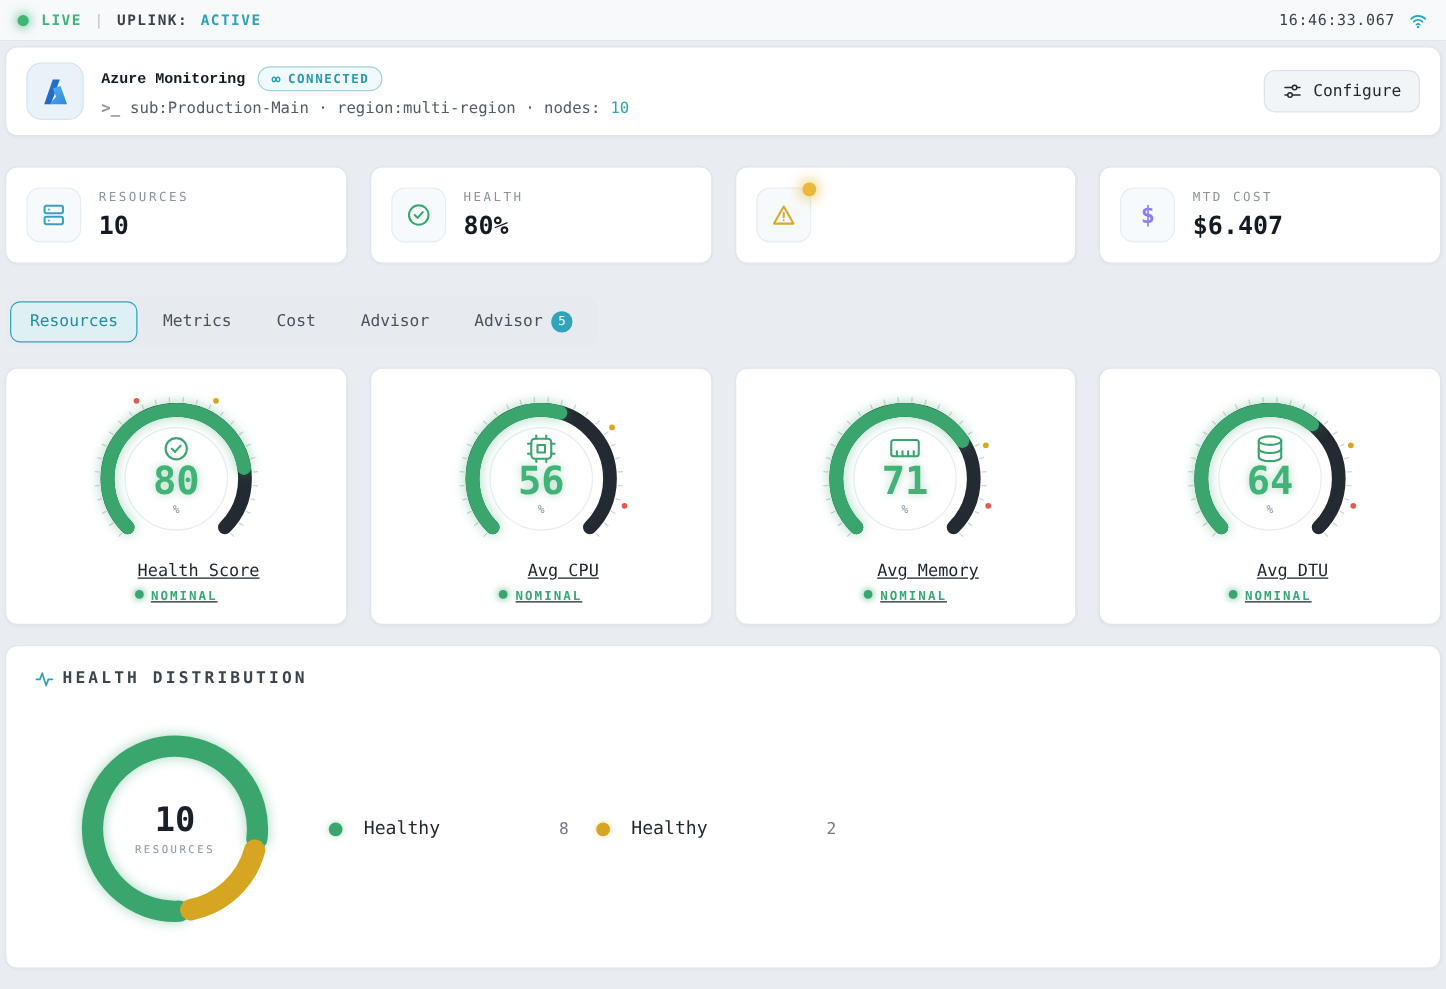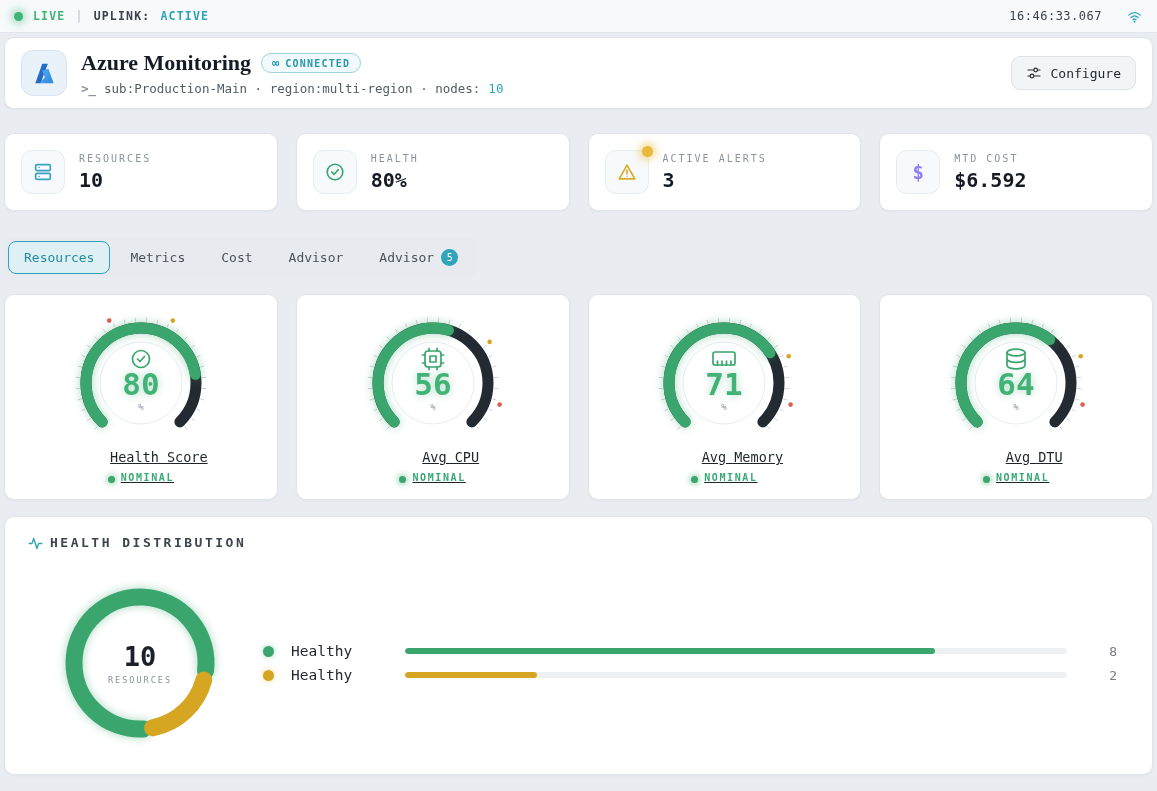--- a/index.html
+++ b/index.html
@@ -16,37 +16,37 @@
     display:flex; align-items:center; padding:0 14px;
     font-size:11.5px; letter-spacing:1.2px;
   }
   .topbar-left { display:flex; align-items:center; gap:10px; }
   .live-dot { width:9px; height:9px; border-radius:50%; background:#3fb576;
     box-shadow:0 0 8px 2px rgba(63,181,118,.55); }
   .live-label { color:#3fb576; font-weight:bold; }
   .topbar-sep { color:#b9c2cb; }
   .uplink-label { color:#39424c; font-weight:bold; }
   .uplink-status { color:#2ba3bb; font-weight:bold; }
-  .topbar-right { margin-left:auto; display:flex; align-items:center; gap:24px; color:#39424c; }
+  .topbar-right { margin-left:auto; display:flex; align-items:center; gap:10px; color:#39424c; }
   .clock { font-size:12px; letter-spacing:0.5px; }
   
   .content { padding:4px 4px 6px; }
   .card {
     background:#ffffff; border:1px solid #dfe5eb; border-radius:10px;
     box-shadow:0 1px 2px rgba(30,40,60,.04);
   }
   
   .header-card { display:flex; align-items:center; padding:12px 16px; gap:14px; }
   .logo-box {
     width:46px; height:46px; border-radius:12px; background:#e9f1f9;
     border:1px solid #d7e3ee; display:flex; align-items:center; justify-content:center;
   }
   .header-text { display:flex; flex-direction:column; gap:5px; }
   .title-row { display:flex; align-items:center; gap:10px; }
-  .page-title { font-family:Liberation Serif, serif; font-size:22px; font-weight:700; color:#141d27; }
+  .page-title { font-family:Liberation Mono, monospace; font-size:12px; font-weight:700; color:#141d27; }
   .conn-badge {
     display:flex; align-items:center; gap:6px;
     border:1px solid #9ed2dc; background:#f0fafc; color:#2798ad;
     border-radius:999px; padding:2px 10px; font-size:10px; font-weight:bold; letter-spacing:1.2px;
   }
   .conn-badge .inf { font-size:12px; letter-spacing:0; }
   .subtitle-row { display:flex; align-items:center; gap:8px; font-size:12.5px; color:#525c66; }
   .prompt-glyph { color:#8a939e; font-weight:bold; }
   .subtitle-hl { color:#2ba3bb; }
   .configure-btn {
@@ -81,39 +81,39 @@
   }
   .tab.active { background:#dff0f4; border-color:#2fa4ba; color:#238ba1; }
   .tab-badge {
     width:17px; height:17px; border-radius:50%; background:#2fa4ba; color:#fff;
     font-size:10px; display:flex; align-items:center; justify-content:center;
   }
   
   .gauges-row { display:grid; grid-template-columns:repeat(4,1fr); gap:18px; margin-top:16px; }
   .gauge-card { padding:12px 10px 16px; display:flex; flex-direction:column; align-items:center;text-decoration:underline; }
   .gauge-label { font-size:13.5px; color:#1d252d; margin-top:6px;padding-left:36px; }
-  .gauge-status { display:flex; align-items:flex-end; gap:6px; margin-top:7px; }
+  .gauge-status { display:flex; align-items:flex-start; gap:6px; margin-top:7px; }
   .status-dot { width:7px; height:7px; border-radius:50%; background:#3aa66e;
     box-shadow:0 0 6px 1px rgba(58,166,110,.6); }
   .status-text { font-size:10px; letter-spacing:1.6px; color:#36a873; font-weight:bold; }
   .glow-green { filter:drop-shadow(0 0 5px rgba(58,166,110,.45)); }
   
   .dist-card { margin-top:16px; padding:18px 22px 26px; }
   .dist-header { display:flex; align-items:flex-start; gap:6px; }
   .dist-title { font-size:13px; letter-spacing:2.5px; color:#3b4550; font-weight:bold; }
   .dist-body { display:flex; align-items:center; margin-top:26px; }
   .donut-wrap { position:relative; width:170px; height:170px; margin-left:28px; flex-shrink:0; }
   .donut-center {
     position:absolute; inset:0; display:flex; flex-direction:column;
     align-items:center; justify-content:center; gap:3px;
   }
   .donut-value { font-size:27px; font-weight:bold; color:#1a212a;
     text-shadow:0 0 10px rgba(255,255,255,.8); }
   .donut-sub { font-size:8.5px; letter-spacing:2px; color:#8a939e; }
-  .legend { flex:1; margin-left:38px; margin-right:13px; display:flex; flex-direction:column; gap:8px; }
+  .legend { flex:1; margin-left:38px; margin-right:13px; display:flex; flex-direction:row; gap:22px; }
   .legend-row { display:grid; grid-template-columns:22px 108px 1fr 44px; align-items:center; gap:6px; }
   .legend-dot { width:11px; height:11px; border-radius:50%; }
   .legend-label { font-size:14.5px; color:#222a31; }
   .legend-track { height:6px; border-radius:3px; background:#eef1f4; overflow:hidden; }
   .legend-fill { height:100%; border-radius:3px; }
   .legend-value { text-align:right; font-size:13px; color:#717a84; }
 </style>
 </head>
 <body>
 
@@ -213,33 +213,29 @@
         </div>
         <div class="card stat-card">
     <div class="stat-icon-box">
       <svg width="22" height="22" viewBox="0 0 24 24">
       <path d="M12 4.5 L20.5 19.5 H3.5 Z" fill="none" stroke="#d9a92a" stroke-width="1.8" stroke-linecap="round" stroke-linejoin="round"></path>
               <line x1="12" y1="10" x2="12" y2="14" fill="none" stroke="#d9a92a" stroke-width="1.8" stroke-linecap="round" stroke-linejoin="round"></line>
       <circle cx="12" cy="16.6" r="0.8" fill="#d9a92a"></circle>
             </svg>
       <span class="alert-dot"></span>
     </div>
-    <div>
-      <div class="stat-label">ACTIVE ALERTS</div>
-      <div class="stat-value">3</div>
-    </div>
         </div>
         <div class="card stat-card">
     <div class="stat-icon-box">
       <span class="dollar-glyph">$</span>
 
     </div>
     <div>
       <div class="stat-label">MTD COST</div>
-      <div class="stat-value">$6.592</div>
+      <div class="stat-value">$6.407</div>
     </div>
         </div>
       </section>
 
     <nav class="tabs-row">
       <div class="tabs" id="tabs">
           <button class="tab active">
             <span>Resources</span>
           </button>
           <button class="tab">

